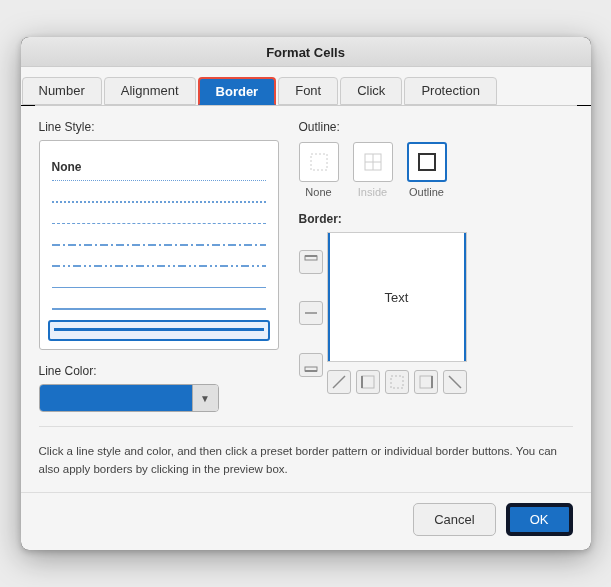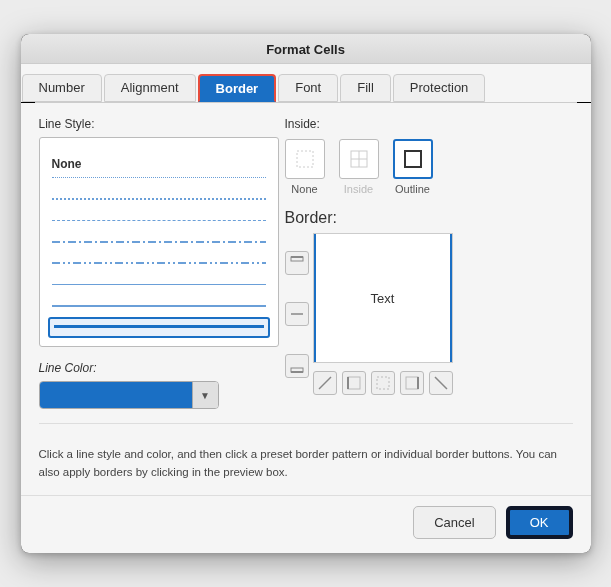--- a/index.html
+++ b/index.html
@@ -58,21 +58,21 @@
       height: 1px;
       background: #ccc;
       margin: 0 14px;
     }
     .content {
       padding: 14px 18px 14px 18px;
       background: #f5f5f5;
     }
     .two-col {
       display: flex;
-      gap: 6px;
+      gap: 20px;
     }
     .left-col {
       flex: 0 0 240px;
     }
     .right-col {
       flex: 1;
     }
     .section-label {
       font-size: 12px;
       color: #333;
@@ -105,21 +105,20 @@
     .line-sample span {
       display: inline-block;
       width: 100%;
       height: 0;
     }
     .line-none { font-size: 12px; font-weight: 600; color: #333; }
     .ls-dotted-light { border-top: 1px dotted #6a9fd8; }
 
     .line-color-section {
       margin-top: 14px;
-      font-style: italic;
     }
     .color-dropdown {
       display: flex;
       align-items: center;
       border: 1px solid #aaa;
       border-radius: 4px;
       overflow: hidden;
       width: 180px;
       height: 28px;
       background: #fff;
@@ -177,24 +176,24 @@
       border: 2px solid #1a6fc4;
     }
     .preset-label {
       font-size: 11px;
       color: #555;
     }
     .preset-label.dimmed { color: #bbb; }
 
     
     .border-label {
-      font-size: 16px;
+      font-size: 12px;
       color: #333;
       margin-bottom: 6px;
-      font-weight: 400;
+      font-weight: 700;
     }
     .border-left-btns {
       display: flex;
       flex-direction: column;
       justify-content: space-around;
       align-items: center;
       padding: 4px 0;
     }
     .border-btn {
       width: 24px;
@@ -240,21 +239,21 @@
       margin-top: 4px;
     }
 
     
     .instructions {
       margin-top: 14px;
       font-size: 11.5px;
       color: #444;
       line-height: 1.5;
       border-top: 1px solid #ddd;
-      padding-top: 22px;
+      padding-top: 16px;
     }
 
     
     .footer {
       display: flex;
       justify-content: flex-end;
       gap: 10px;
       padding: 10px 18px 14px 18px;
       background: #f5f5f5;
       border-top: 1px solid #ddd;
@@ -284,21 +283,21 @@
 <body>
 
 <div class="dialog">
   <div class="title-bar">Format Cells</div>
 
   <div class="tabs">
     <div class="tab">Number</div>
     <div class="tab">Alignment</div>
     <div class="tab active">Border</div>
     <div class="tab">Font</div>
-    <div class="tab">Fill</div>
+    <div class="tab">Click</div>
     <div class="tab">Protection</div>
   </div>
   <div class="tab-divider"></div>
 
   <div class="content">
     <div class="two-col">
 
       <div class="left-col">
         <div class="section-label">Line Style:</div>
         <div class="line-style-box">
@@ -344,21 +343,21 @@
           <div class="section-label">Line Color:</div>
           <div class="color-dropdown">
             <div class="color-swatch"></div>
             <div class="color-dropdown-arrow">▼</div>
           </div>
         </div>
       </div>
 
       <div class="right-col">
 
-        <div class="presets-label">Inside:</div>
+        <div class="presets-label">Outline:</div>
         <div class="presets-row">
 
           <div class="preset-item">
             <div class="preset-icon">
               <svg class="icon-svg" viewBox="0 0 20 20" xmlns="http://www.w3.org/2000/svg">
                 <rect x="2" y="2" width="16" height="16" fill="none" stroke="#ccc" stroke-dasharray="2,2" stroke-width="1"></rect>
               </svg>
             </div>
             <span class="preset-label">None</span>
           </div>

